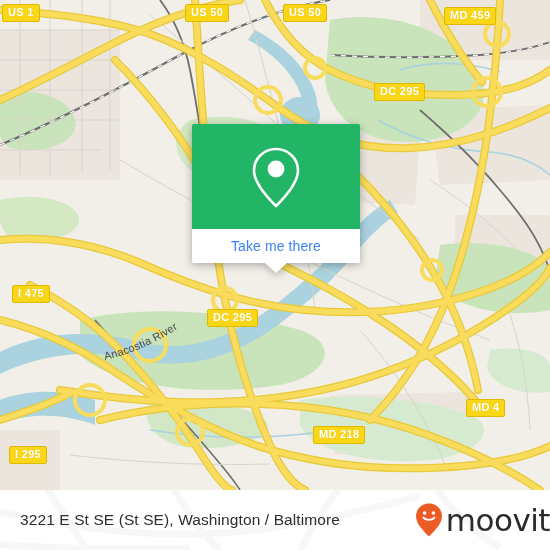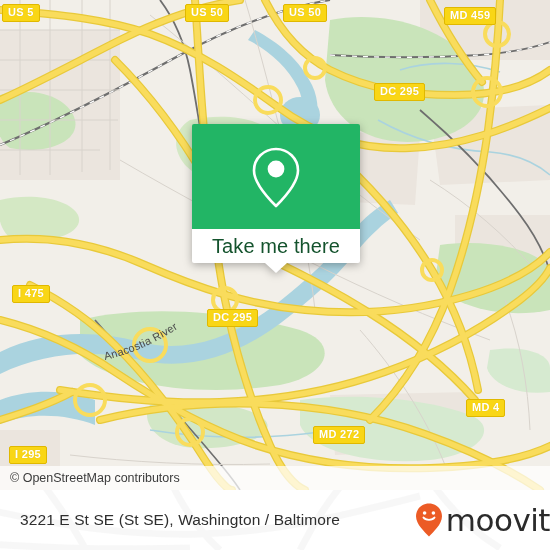--- a/index.html
+++ b/index.html
@@ -77,22 +77,22 @@
   #callout-foot {
     height: 34px;
     background: #ffffff;
     border-radius: 0 0 2px 2px;
     display: flex;
     align-items: center;
     justify-content: center;
     position: relative;
   }
   #callout-label {
-    font-size: 20px;
-    color: #14532d;
+    font-size: 14px;
+    color: #3b82f6;
     font-family: "Liberation Sans", sans-serif;
     letter-spacing: 0.1px;
   }
   #callout-tail {
     position: absolute;
     left: 50%;
     bottom: -10px;
     margin-left: -11px;
     width: 0; height: 0;
     border-left: 11px solid transparent;
@@ -285,34 +285,31 @@
 
     <div id="river-label-wrap">
       <svg width="200" height="70" viewBox="0 0 200 70">
         <path id="riverpath" d="M5,60 C40,52 75,34 105,8" fill="none" stroke="none"></path>
         <text class="river-text">
           <textPath href="#riverpath" startOffset="0">Anacostia River</textPath>
         </text>
       </svg>
     </div>
 
-    <div class="shield" style="left:2px;top:4px;">US 5</div>
+    <div class="shield" style="left:2px;top:4px;">US 1</div>
     <div class="shield" style="left:185px;top:4px;">US 50</div>
     <div class="shield" style="left:283px;top:4px;">US 50</div>
     <div class="shield" style="left:444px;top:7px;">MD 459</div>
     <div class="shield" style="left:374px;top:83px;">DC 295</div>
     <div class="shield" style="left:12px;top:285px;">I 475</div>
     <div class="shield" style="left:207px;top:309px;">DC 295</div>
     <div class="shield" style="left:466px;top:399px;">MD 4</div>
-    <div class="shield" style="left:313px;top:426px;">MD 272</div>
+    <div class="shield" style="left:313px;top:426px;">MD 218</div>
     <div class="shield" style="left:9px;top:446px;">I 295</div>
 
-    <div id="attribution">
-      <span id="attribution-text">© OpenStreetMap contributors</span>
-    </div>
   </div>
 
   <div id="callout">
     <div id="callout-head">
       <svg width="54" height="66" viewBox="0 0 54 66">
         <path d="M27,5 C14.8,5 5,14.6 5,26.4 C5,40 20,55 27,62 C34,55 49,40 49,26.4 C49,14.6 39.2,5 27,5 Z" fill="none" stroke="#ffffff" stroke-width="2.6" stroke-linejoin="round"></path>
         <circle cx="27" cy="25" r="8.4" fill="#ffffff"></circle>
       </svg>
     </div>
     <div id="callout-foot">

